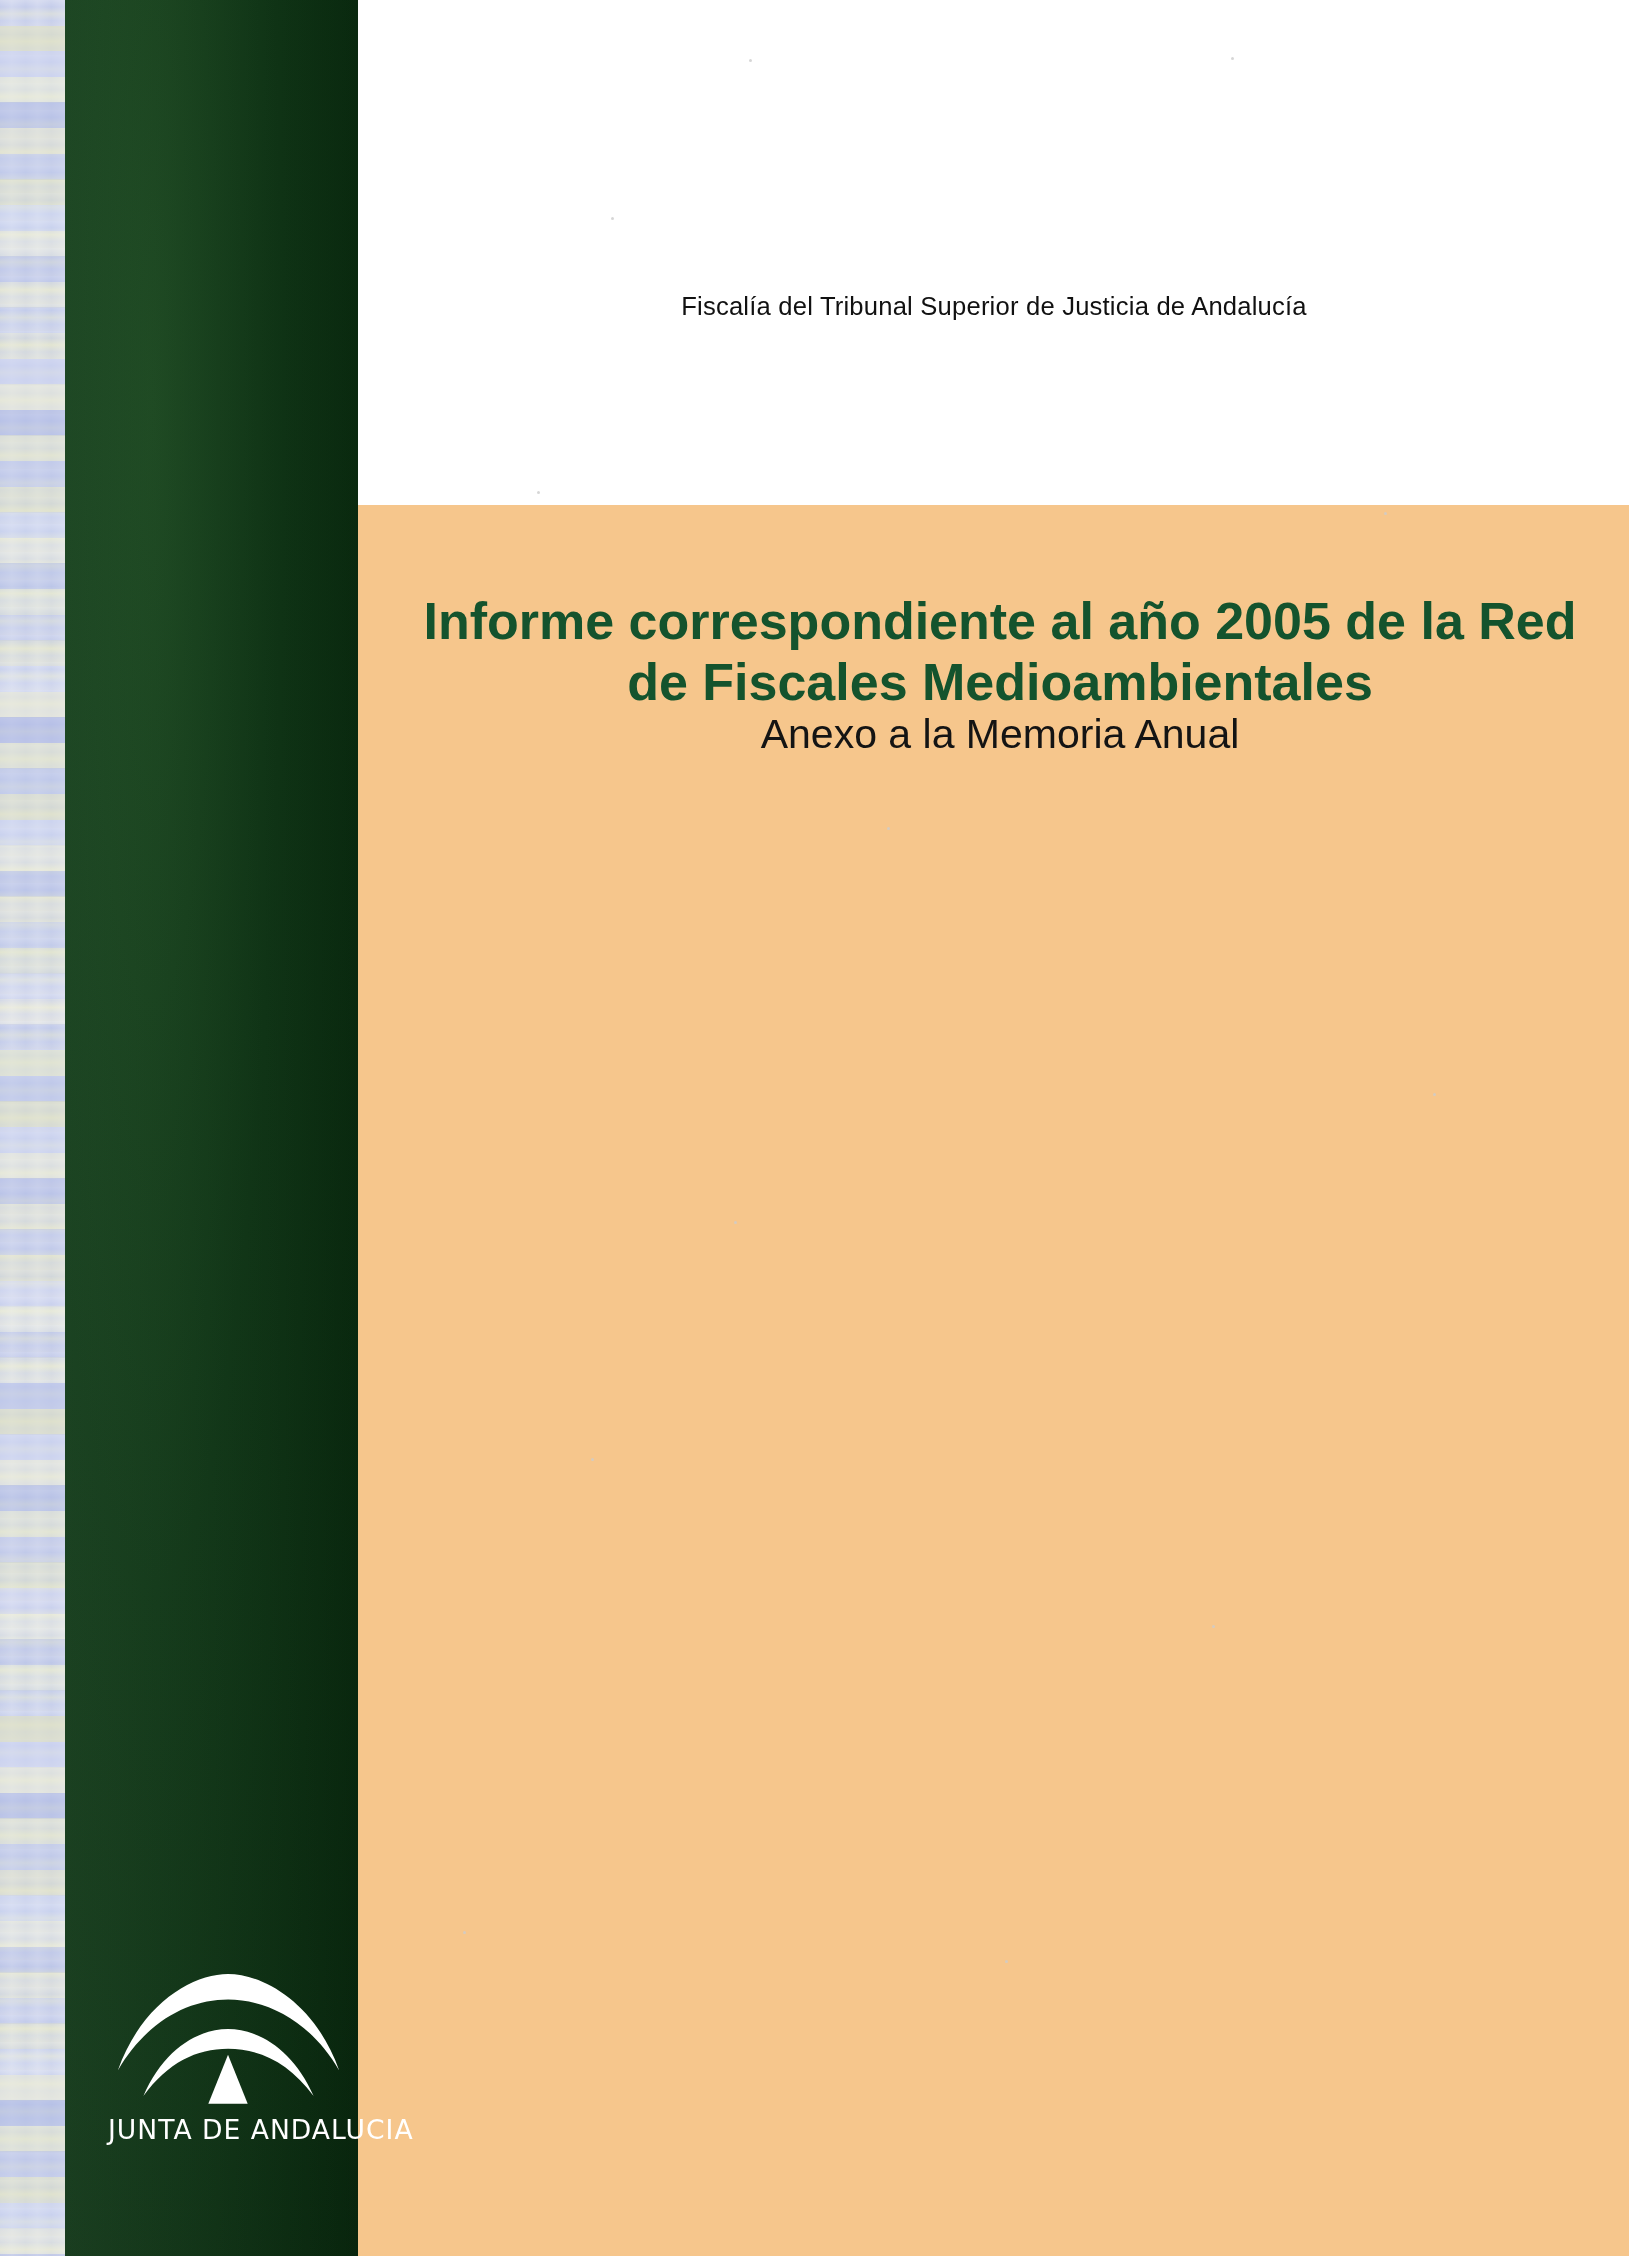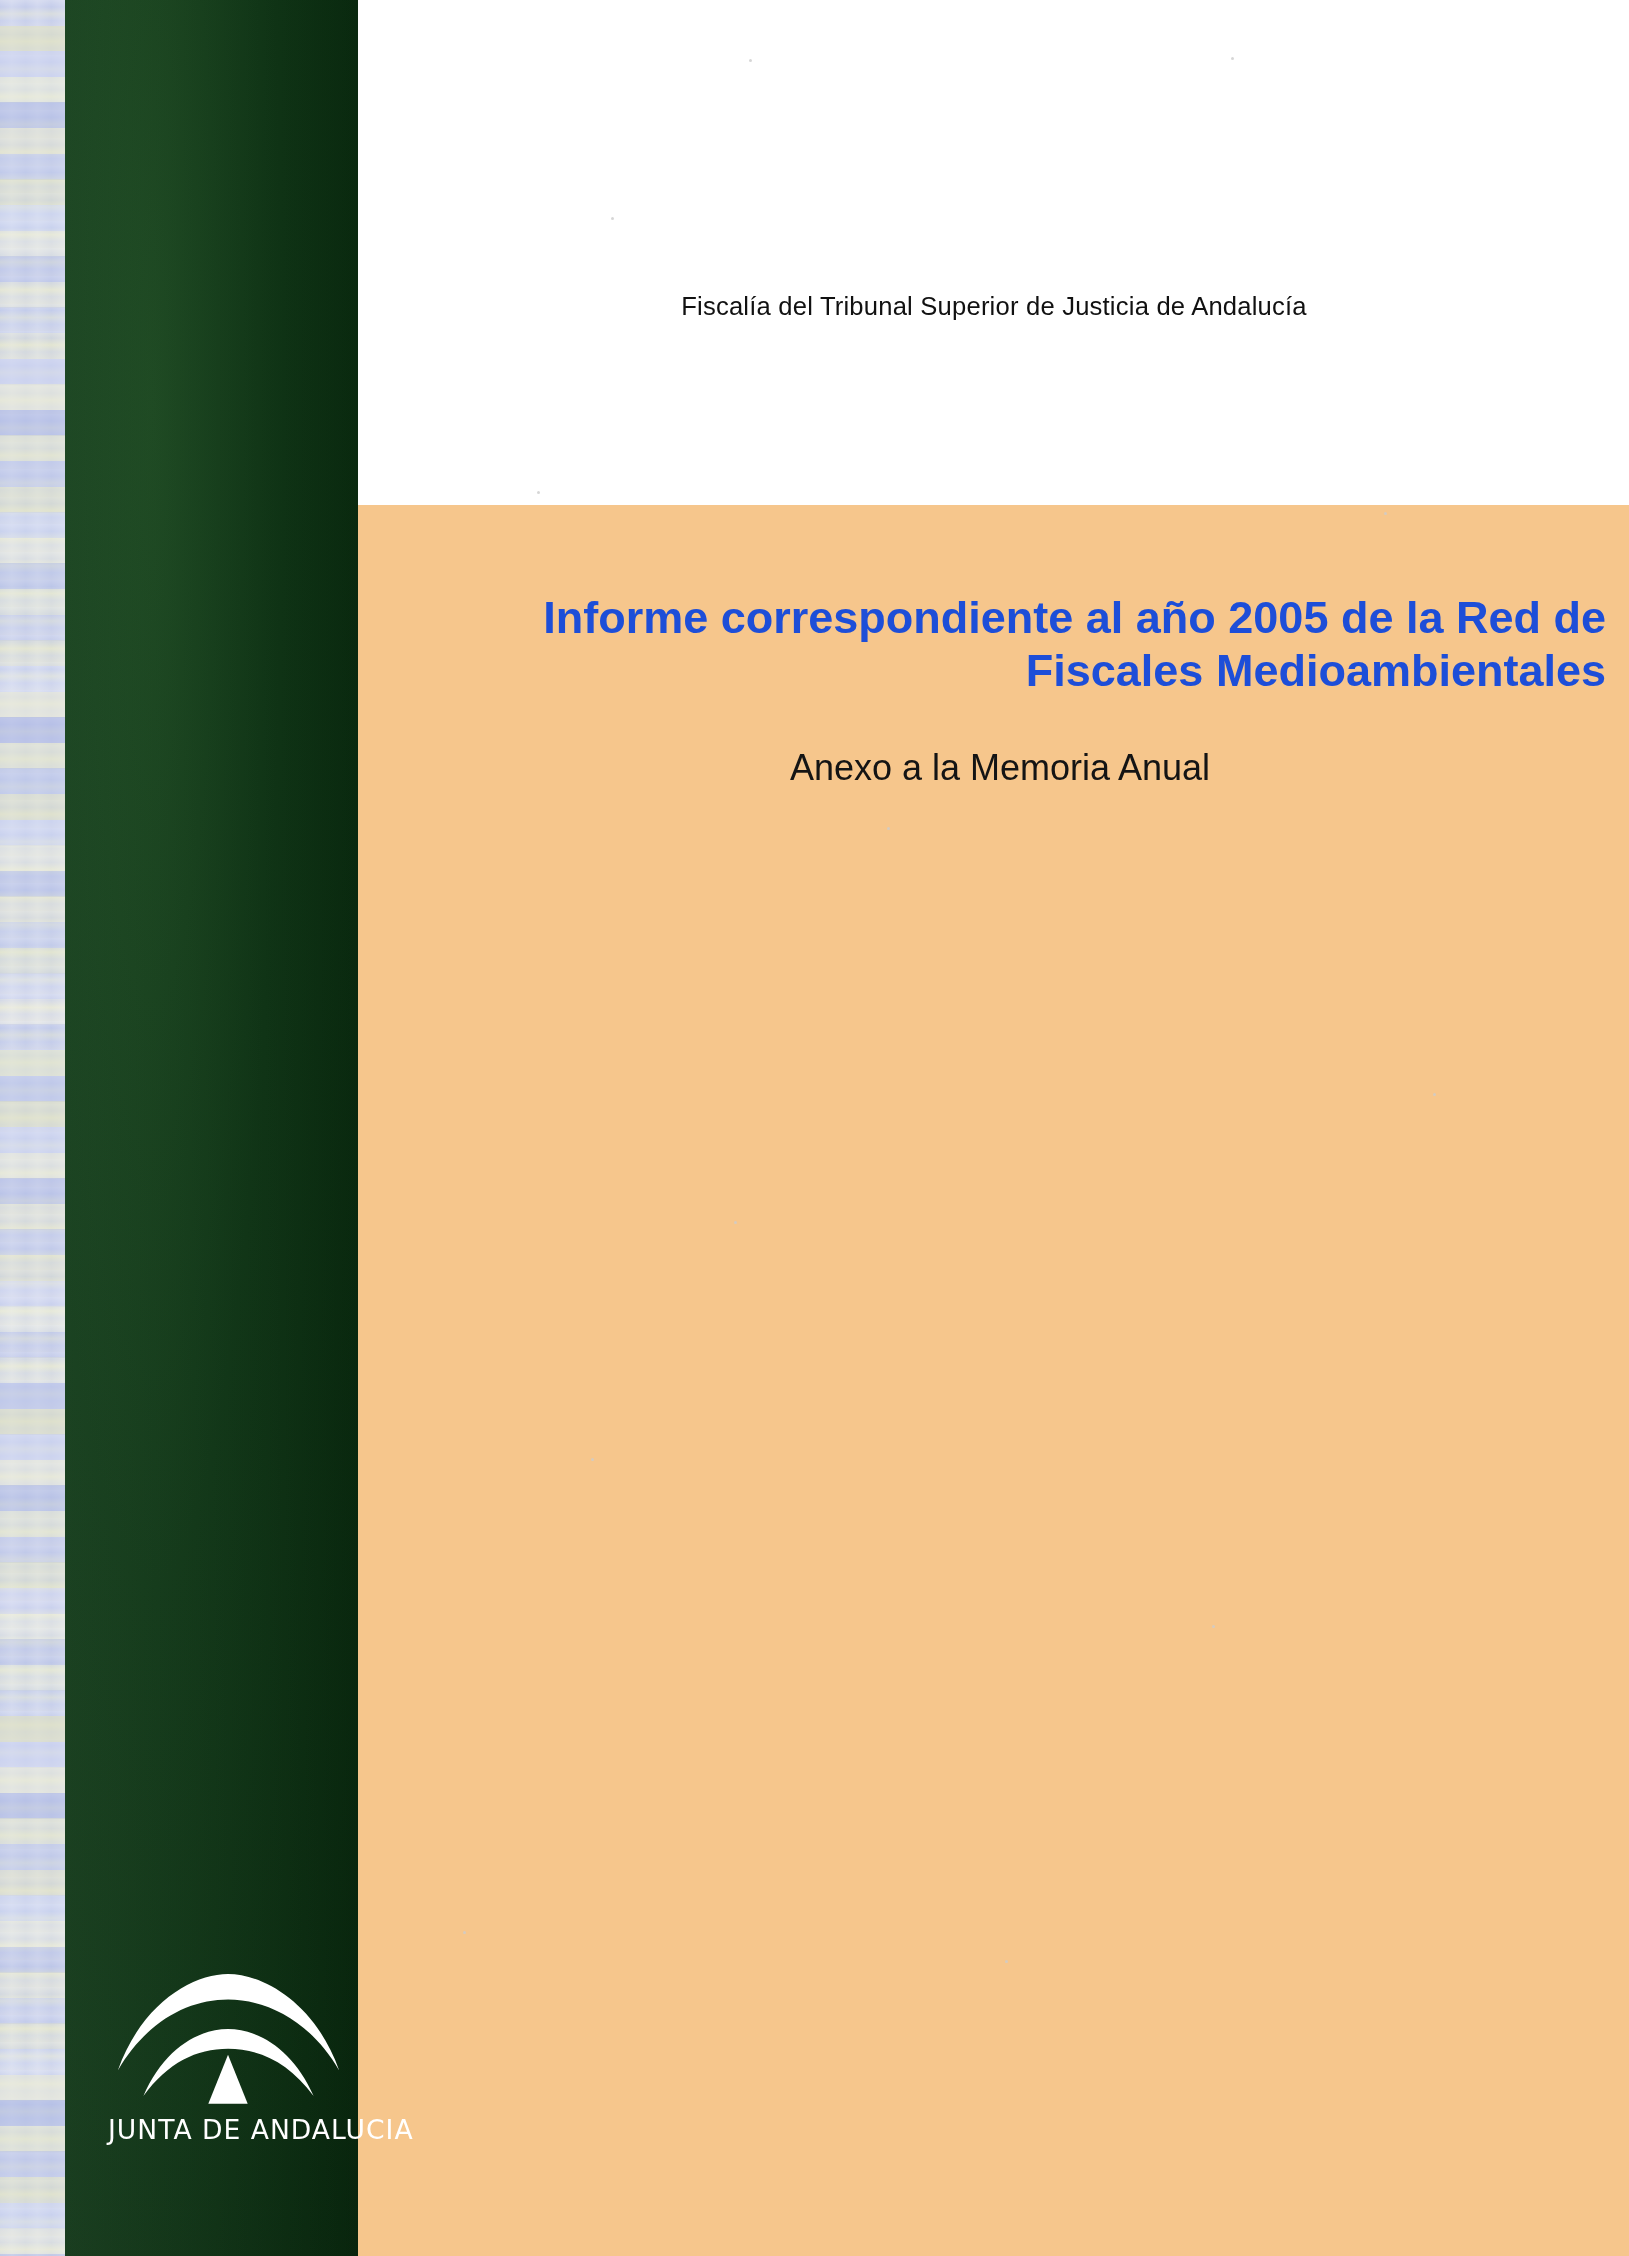--- a/index.html
+++ b/index.html
@@ -112,36 +112,35 @@
     color: #111111;
     letter-spacing: 0.2px;
   }
 
   
   .main-title {
     position: absolute;
     left: 394px;
     top: 591px;
     width: 1212px;
-    text-align: right;
-    font-size: 45px;
+    text-align: center;
+    font-size: 52px;
     line-height: 1.18;
     font-weight: bold;
-    color: #1d4ed8;
+    color: #14532d;
   }
   .subtitle {
     position: absolute;
     left: 394px;
     top: 711px;
     width: 1212px;
     text-align: center;
-    font-size: 36px;
+    font-size: 41px;
     color: #141414;
     font-weight: normal;
-    margin-top: 36px;
   }
 
   .place-date {
     position: absolute;
     left: 394px;
     top: 2167px;
     width: 1212px;
     text-align: center;
     font-size: 29.6px;
     color: #141414;

